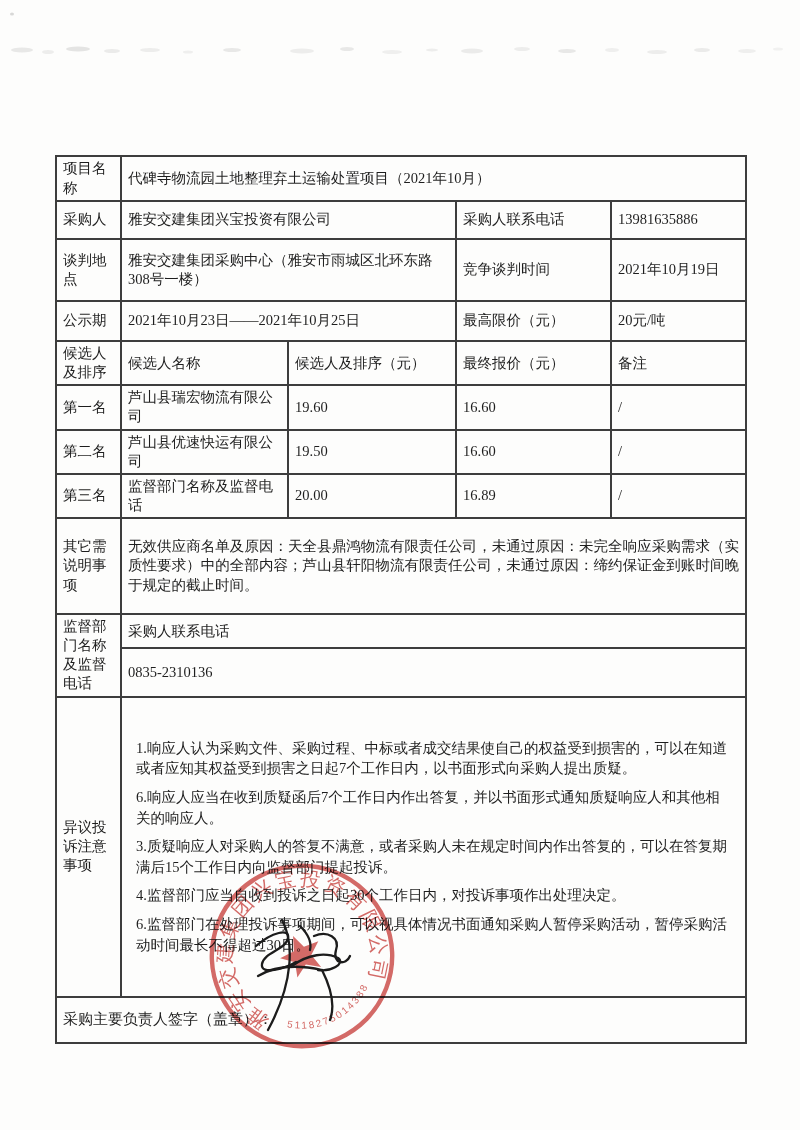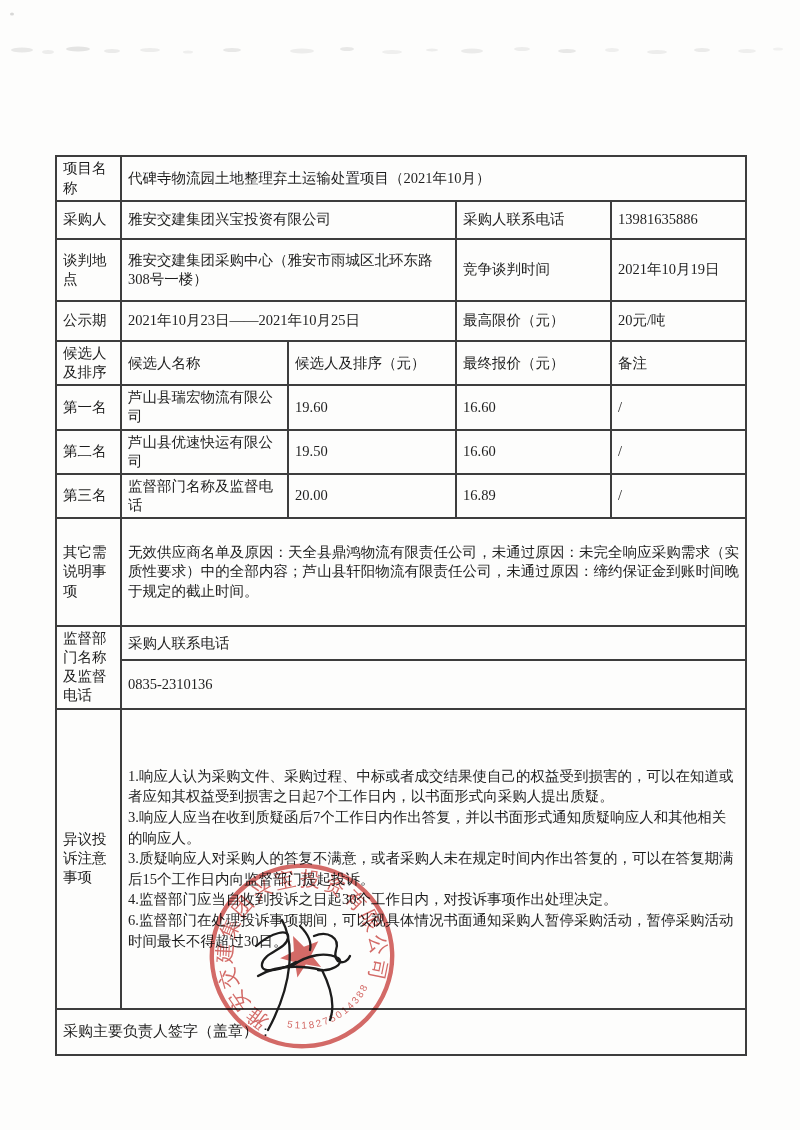--- a/index.html
+++ b/index.html
@@ -10,21 +10,21 @@
   .title{position:absolute;top:100px;left:0;width:100%;margin:0;text-align:center;
          font-family:"Liberation Sans","DejaVu Sans",sans-serif;
          font-size:21px;font-weight:700;line-height:31px;letter-spacing:.5px;color:#161616;}
   table.doc{position:absolute;left:55px;top:155px;width:690px;border-collapse:collapse;
             table-layout:fixed;font-size:14.5px;}
   table.doc td{border:2px solid #3d3d3d;padding:2px 6px;vertical-align:middle;line-height:1.32;}
   td.lbl{padding:2px 3px 2px 7px;}
   td.c{text-align:left;}
   td.notes{line-height:1.55;padding:4px 9px;text-align:justify;}
   td.obj-cell{padding:6px 10px;}
-  .obj-wrap p{margin:0;line-height:1.42;}
+  .obj-wrap p{margin:8px;line-height:1.42;}
   td.sig-cell{padding:2px 2px 2px 8px;font-size:15px;}
   .stamp{position:absolute;left:192px;top:846px;width:220px;height:220px;
          transform:rotate(-24deg);opacity:.78;pointer-events:none;mix-blend-mode:multiply;}
   .signature{position:absolute;left:238px;top:912px;width:130px;height:135px;pointer-events:none;}
 </style>
 </head>
 <body>
 
 <div class="page">
 
@@ -115,39 +115,39 @@
     </tr>
 
     <tr style="height:37px">
       <td class="lbl">第三名</td>
       <td>监督部门名称及监督电话</td>
       <td class="c">20.00</td>
       <td class="c">16.89</td>
       <td class="c">/</td>
     </tr>
 
-    <tr style="height:108px">
+    <tr style="height:96px">
       <td class="lbl">其它需说明事项</td>
       <td colspan="4" class="notes">无效供应商名单及原因：天全县鼎鸿物流有限责任公司，未通过原因：未完全响应采购需求（实质性要求）中的全部内容；芦山县轩阳物流有限责任公司，未通过原因：缔约保证金到账时间晚于规定的截止时间。</td>
     </tr>
 
     <tr style="height:30px">
       <td rowspan="2" class="lbl c">监督部门名称及监督电话</td>
       <td colspan="4" class="c">采购人联系电话</td>
     </tr>
     <tr style="height:42px">
       <td colspan="4" class="c">0835-2310136</td>
     </tr>
 
     <tr style="height:300px">
       <td class="lbl c">异议投诉注意事项</td>
       <td colspan="4" class="obj-cell">
         <div class="obj-wrap">
           <p>1.响应人认为采购文件、采购过程、中标或者成交结果使自己的权益受到损害的，可以在知道或者应知其权益受到损害之日起7个工作日内，以书面形式向采购人提出质疑。</p>
-          <p>3.响应人应当在收到质疑函后7个工作日内作出答复，并以书面形式通知质疑响应人和其他相关的响应人。</p>
+          <p>6.响应人应当在收到质疑函后7个工作日内作出答复，并以书面形式通知质疑响应人和其他相关的响应人。</p>
           <p>3.质疑响应人对采购人的答复不满意，或者采购人未在规定时间内作出答复的，可以在答复期满后15个工作日内向监督部门提起投诉。</p>
           <p>4.监督部门应当自收到投诉之日起30个工作日内，对投诉事项作出处理决定。</p>
           <p>6.监督部门在处理投诉事项期间，可以视具体情况书面通知采购人暂停采购活动，暂停采购活动时间最长不得超过30日。</p>
         </div>
       </td>
     </tr>
 
     <tr style="height:46px">
       <td colspan="5" class="sig-cell">
         <span>采购主要负责人签字（盖章）：</span>

